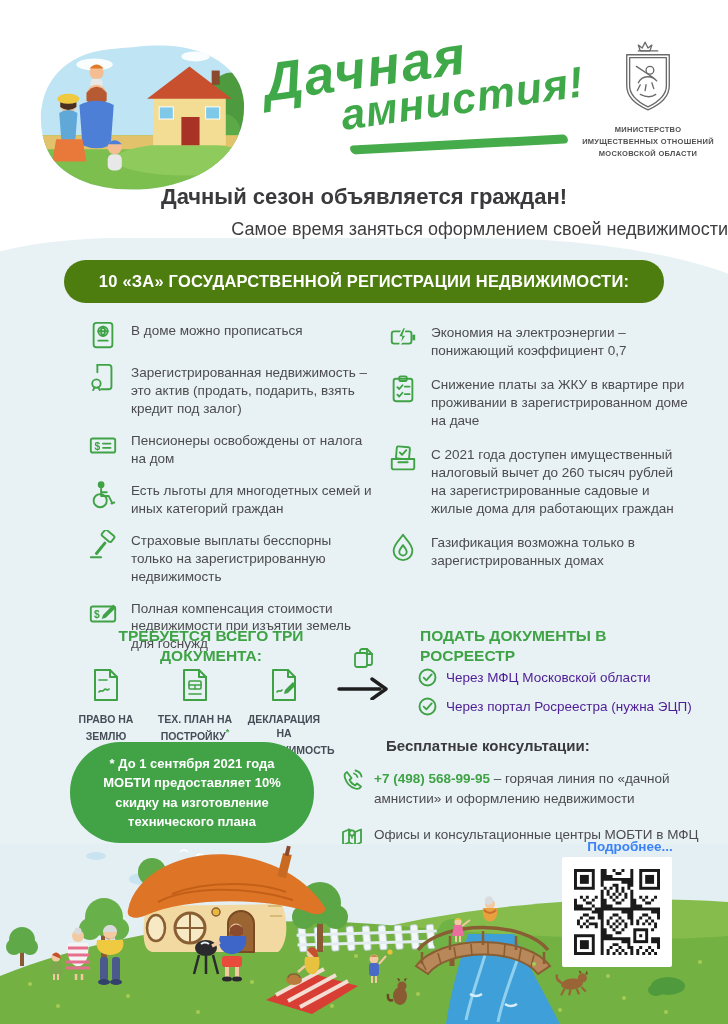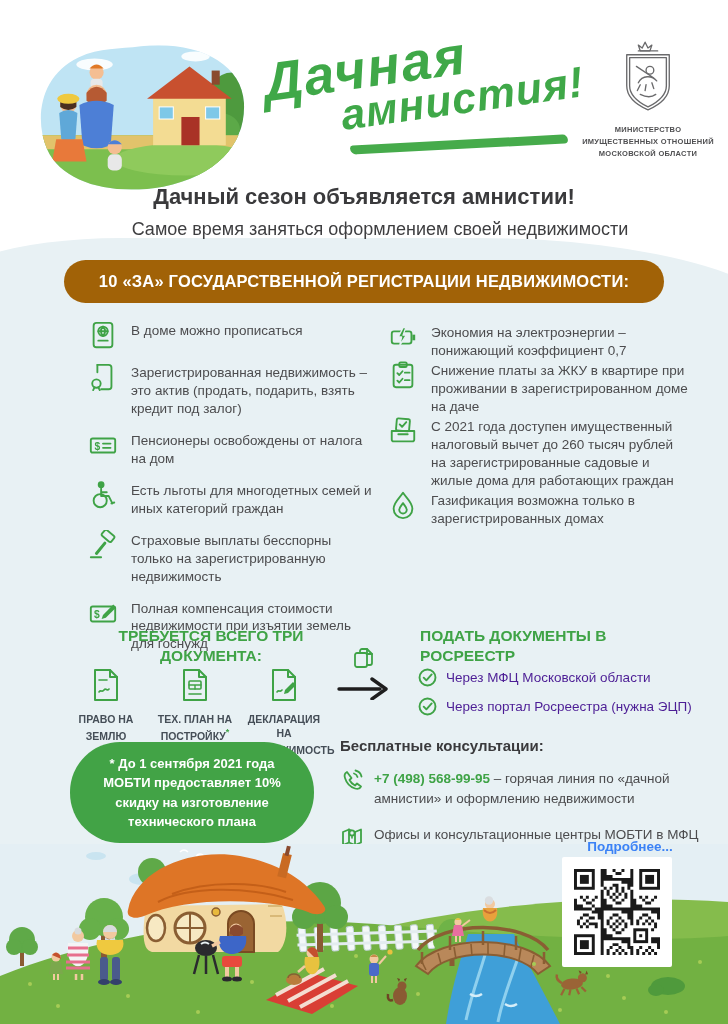--- a/index.html
+++ b/index.html
@@ -15,30 +15,30 @@
                letter-spacing:2px;line-height:1;}
   .title-line2{font-size:43px;font-weight:bold;font-style:italic;transform:rotate(-8deg);
                margin:-10px 0 0 78px;letter-spacing:1px;line-height:1;}
   .brush{position:absolute;left:88px;top:106px;width:218px;height:9px;background:#46AB4B;
          border-radius:6px 12px 8px 14px;transform:rotate(-3deg);}
   .emblem-block{position:absolute;left:580px;top:40px;width:136px;text-align:center;}
   .ministry-lines{margin-top:6px;font-size:7.5px;font-weight:bold;color:#4F4F51;line-height:1.6;
                   letter-spacing:.3px;}
   .headline{position:absolute;left:0;right:0;top:184px;text-align:center;font-size:22px;
             font-weight:bold;color:#3A3A3C;}
-  .subheadline{position:absolute;left:0;right:0;top:219px;text-align:center;font-size:18px;
+  .subheadline{position:absolute;left:0;right:0;top:219px;text-align:right;font-size:18px;
                color:#3E3E40;margin-left:32px;}
   
-  .banner{position:absolute;left:64px;top:260px;width:600px;height:43px;background:#a16207;
+  .banner{position:absolute;left:64px;top:260px;width:600px;height:43px;background:#4d7c0f;
           border-radius:22px;display:flex;align-items:center;justify-content:center;color:#fff;
           font-weight:bold;font-size:16.5px;letter-spacing:.2px;}
   
   .col{position:absolute;display:flex;flex-direction:column;}
   .col-left{left:88px;top:320px;width:288px;gap:12px;}
-  .col-right{left:388px;top:322px;width:302px;gap:0;}
+  .col-right{left:388px;top:322px;width:302px;gap:14px;}
   .benefit{display:flex;gap:13px;}
   .bicon{flex:0 0 30px;width:30px;height:30px;}
   .btext{font-size:13.5px;line-height:1.33;padding-top:2px;color:#4C4C4E;}
   svg.icon{stroke:#3FA346;fill:none;stroke-width:2;stroke-linecap:round;stroke-linejoin:round;}
   
   .docs-heading{position:absolute;left:96px;top:626px;width:230px;text-align:center;color:#3FA346;
                 font-weight:bold;font-size:15.5px;line-height:1.3;}
   .docs-row{position:absolute;left:64px;top:668px;width:262px;display:flex;justify-content:space-between;}
   .doc{width:84px;text-align:center;}
   .doc-label{margin-top:6px;font-size:10.5px;font-weight:bold;color:#454E57;line-height:1.35;}
@@ -47,21 +47,21 @@
   .copy-arrow .copy{margin-left:16px;}
   .submit-heading{position:absolute;left:420px;top:626px;width:220px;color:#3FA346;font-weight:bold;
                   font-size:15.5px;line-height:1.3;}
   .submit-options{position:absolute;left:418px;top:668px;display:flex;flex-direction:column;gap:10px;}
   .submit-option{display:flex;align-items:center;gap:9px;font-size:13.5px;color:#4c1d95;}
   
   .note-box{position:absolute;left:70px;top:742px;width:244px;height:101px;background:#42A346;
             border-radius:50px;display:flex;align-items:center;justify-content:center;box-sizing:border-box;
             padding:8px 24px;color:#fff;font-weight:bold;font-size:13px;text-align:center;line-height:1.5;}
   .consult{position:absolute;left:340px;top:737px;width:382px;}
-  .consult-heading{font-size:15px;font-weight:bold;color:#3A3A3C;}
+  .consult-heading{font-size:15px;font-weight:bold;color:#3A3A3C;margin-left:46px;}
   .consult-row{display:flex;gap:10px;margin-top:15px;font-size:13.5px;line-height:1.5;color:#4C4C4E;}
   .consult-row .ricon{flex:0 0 24px;width:24px;height:24px;}
   .green-bold{color:#3FA346;font-weight:bold;}
   .more-label{position:absolute;left:578px;top:839px;width:104px;text-align:center;color:#3b82f6;
               font-weight:bold;font-size:13.5px;z-index:6;}
   .qr-card{position:absolute;left:562px;top:857px;width:110px;height:110px;background:#fff;z-index:5;
            display:flex;align-items:center;justify-content:center;border-radius:2px;}
   .scene{position:absolute;left:0;bottom:0;width:728px;height:180px;z-index:1;}
 </style>
 </head>
@@ -126,21 +126,21 @@
       <path d="M20,44 c4,-8 14,-8 19,-2 M22,46 l-3,6 M28,46 l-1,6 M34,44 l2,6 M18,27 l18,12"></path>
       <path d="M22,56 c6,3 12,3 16,0"></path>
     </svg>
     <div class="ministry-lines">
       <div>МИНИСТЕРСТВО</div>
       <div>ИМУЩЕСТВЕННЫХ ОТНОШЕНИЙ</div>
       <div>МОСКОВСКОЙ ОБЛАСТИ</div>
     </div>
   </div>
 
-  <div class="headline">Дачный сезон объявляется амнистии!</div>
+  <div class="headline">Дачный сезон объявляется граждан!</div>
   <div class="subheadline">Самое время заняться оформлением своей недвижимости</div>
 
   <div class="banner">10 «ЗА» ГОСУДАРСТВЕННОЙ РЕГИСТРАЦИИ НЕДВИЖИМОСТИ:</div>
 
   <div class="col col-left">
     <div class="benefit">
       <svg class="icon bicon" viewBox="0 0 32 32">
         <rect x="6" y="3" width="20" height="26" rx="3"></rect>
           <circle cx="16" cy="12" r="5"></circle>
         <path d="M11,12 h10 M16,7 c3,3 3,7 0,10 M16,7 c-3,3 -3,7 0,10 M11,22 h10"></path>

